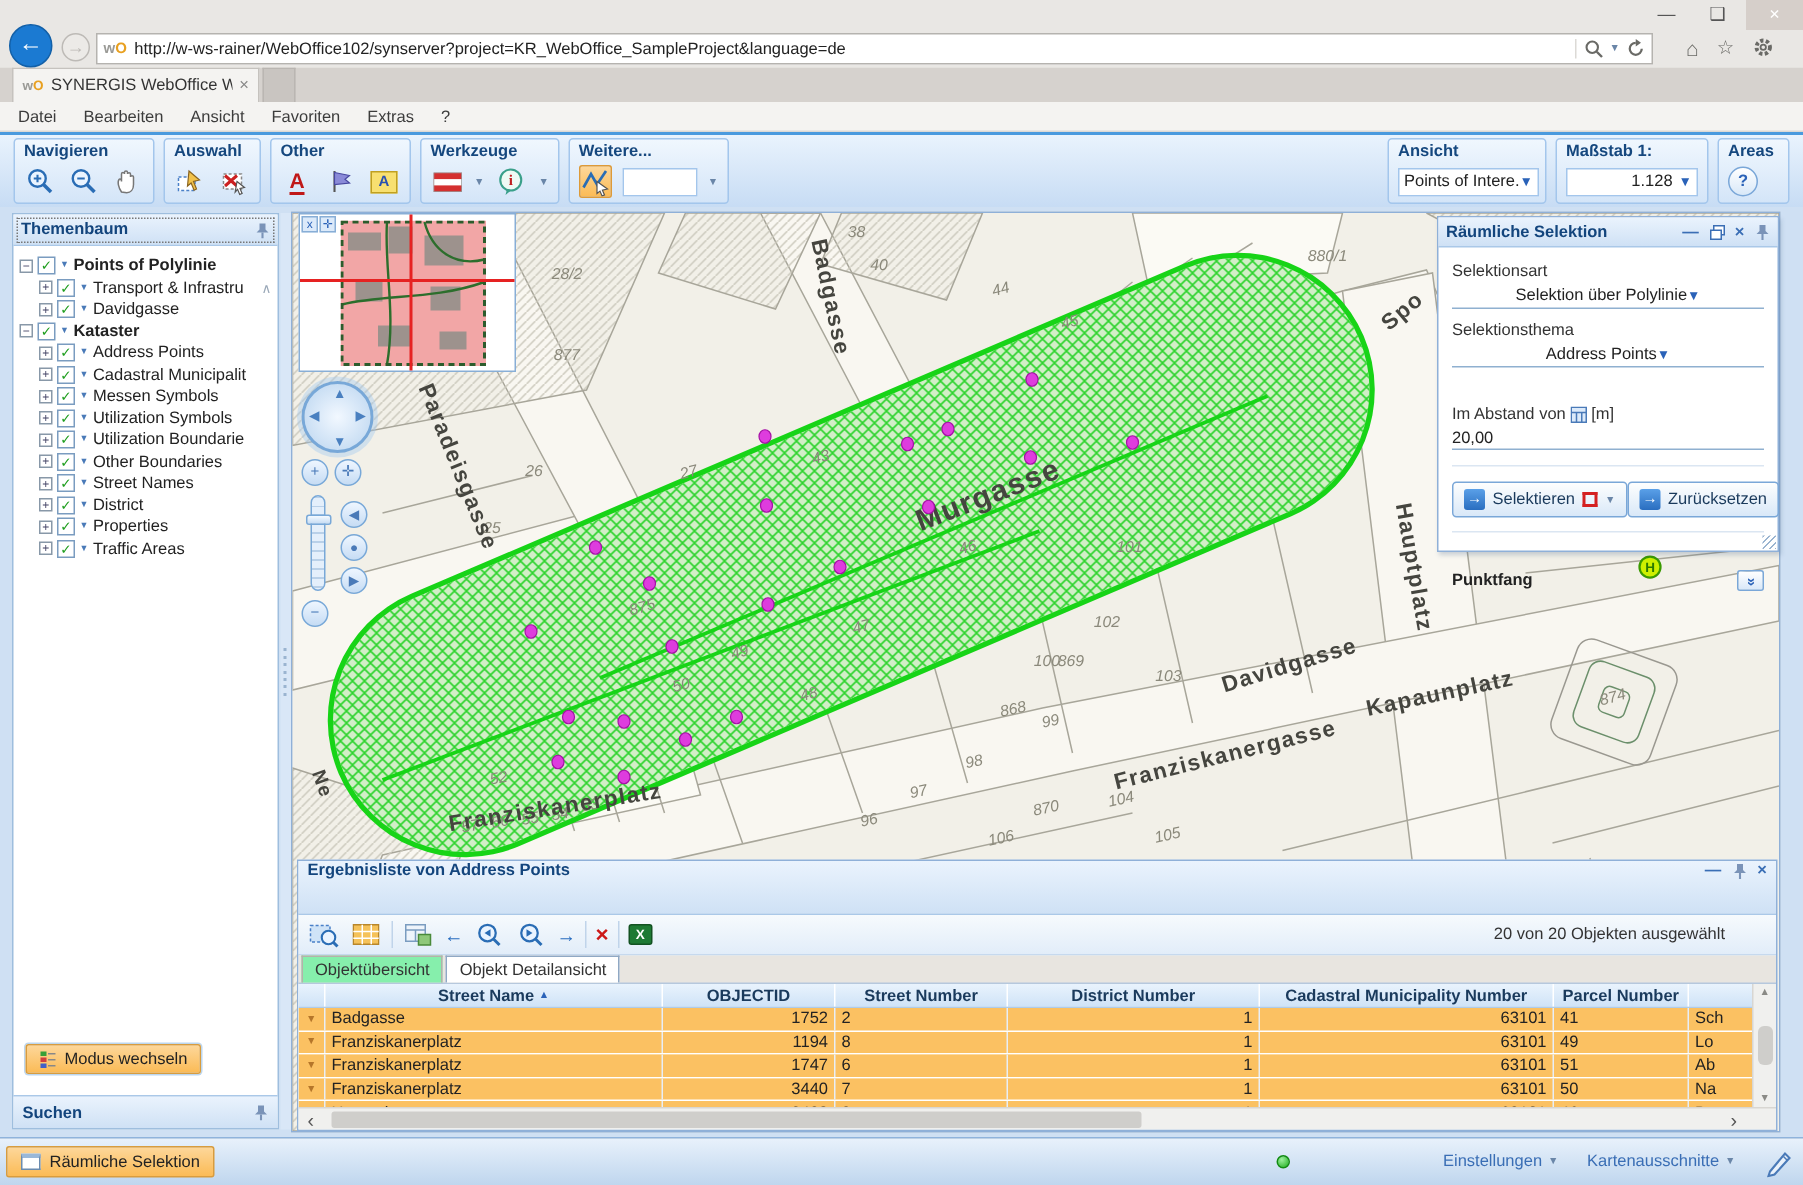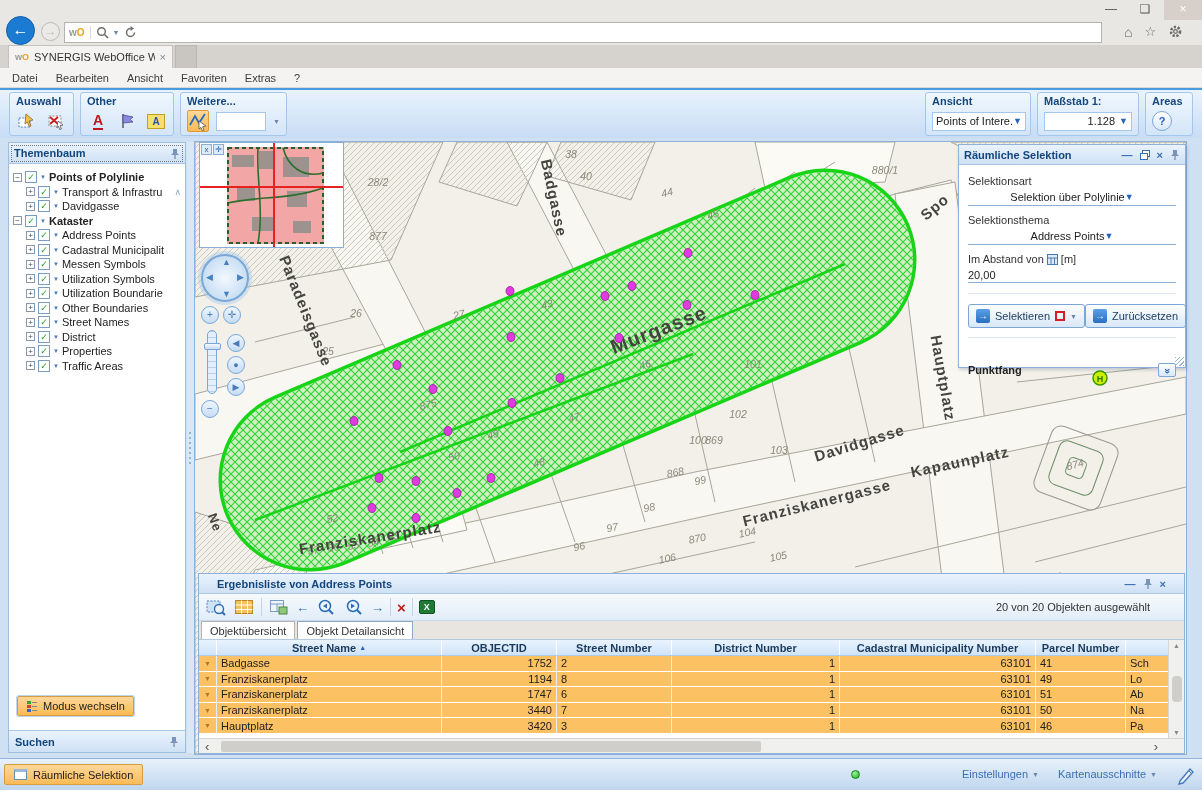--- a/index.html
+++ b/index.html
@@ -76,26 +76,26 @@
 .selhr{border:none;border-top:1px solid #dbe6f2;margin:10px 0}
 .sbtn{display:inline-flex;align-items:center;gap:5px;background:linear-gradient(#fdfefe,#d9e8f8);border:1px solid #7aa7d8;border-radius:3px;height:24px;padding:0 7px;color:#1a3a5c}
 .bico{width:14px;height:14px;background:linear-gradient(#5aa0e8,#2a6ec0);border-radius:2px;color:#fff;font-size:10px;line-height:14px;text-align:center;flex:none}
 .reddash{width:10px;height:10px;border:2px dashed #d42020;flex:none}
 .punkt{display:flex;align-items:center;border-top:1px solid #dbe6f2;margin-top:9px;padding-top:25px;font-weight:bold;color:#222}
 .chev2{margin-left:auto;width:18px;height:14px;border:1px solid #7aa7d8;border-radius:2px;background:linear-gradient(#fff,#d9e8f8);color:#2a62b8;text-align:center;line-height:12px}
 .chev2 i{display:inline-block;transform:rotate(90deg);font-style:normal;font-size:10px}
 .grip{position:absolute;right:1px;bottom:1px;width:9px;height:9px;background:repeating-linear-gradient(135deg,#9ab4d0 0 1px,transparent 1px 3px)}
 
 .resp{position:absolute;left:3px;top:431px;width:987px;height:181px;background:#f4f8fd;border:1px solid #8fb0d8;display:flex;flex-direction:column}
-.rtitle{height:20px;background:linear-gradient(#eaf3fd,#cfe1f5);border-bottom:1px solid #aac8e8;display:flex;align-items:center;padding:0 18px;font-weight:bold;color:#13457d}
+.rtitle{height:36px;background:linear-gradient(#eaf3fd,#cfe1f5);border-bottom:1px solid #aac8e8;display:flex;align-items:flex-start;padding:0 6px;font-weight:bold;color:#13457d}
 .rtools{height:27px;background:linear-gradient(#f6fafd,#e2edf9);border-bottom:1px solid #c6d9ee;display:flex;align-items:center;gap:6px;padding:0 6px}
 .rsep{width:1px;height:18px;background:#c0d4ea}
 .rstatus{margin-left:auto;padding-right:28px;color:#333}
 .rtabs{height:19px;background:#e8e5e0;display:flex;align-items:flex-end;padding-left:2px;gap:2px;border-bottom:1px solid #b6c8dd}
-.rtab{height:18px;padding:0 8px;background:#ffffff;border:1px solid #b5b1ab;border-bottom:none;display:flex;align-items:center;color:#333}
+.rtab{height:18px;padding:0 8px;background:#86efac;border:1px solid #b5b1ab;border-bottom:none;display:flex;align-items:center;color:#333}
 .rtab.active{background:#fff;border-color:#8fa8c4}
 .rtable{position:relative;flex:1;overflow:hidden;background:#fff}
 .rhead{display:flex;height:16px;background:linear-gradient(#e9f3fd,#cfe3f7);border-bottom:1px solid #aeccea;color:#1a3a5c;font-weight:bold}
 .hcell{border-right:1px solid #fff;display:flex;align-items:center;justify-content:center;white-space:nowrap;overflow:hidden;flex:none}
 .sort{color:#2a62b8;font-size:7px;margin-left:3px}
 .rrow{display:flex;height:15.6px;background:#fbc162;border-bottom:1px solid #fff;color:#222}
 .rcell{border-right:1px solid #e8eef6;display:flex;align-items:center;padding:0 4px;white-space:nowrap;overflow:hidden;flex:none}
 .rexp{color:#b5762a;font-size:7px;justify-content:center}
 .vscroll{position:absolute;right:0;top:0;width:16px;bottom:0;background:#f0f0ee;border-left:1px solid #d8d6d2;display:flex;flex-direction:column;align-items:center;justify-content:space-between;padding:2px 0;color:#8a8a86;font-size:7px}
 .vthumb{width:10px;flex:1;margin:2px 0;background:#cfcecb;border-radius:4px;max-height:26px}
@@ -112,20 +112,21 @@
 svg{display:block}
 </style>
 </head>
 <body>
 
 <div class="chrome">
   <div class="backbtn">←</div>
   <div class="fwdbtn">→</div>
   <div class="addr">
     <span class="fav">w<b>O</b></span>
+    <span class="url">http://w-ws-rainer/WebOffice102/synserver?project=KR_WebOffice_SampleProject&amp;language=de</span>
     <span class="aright">
       <svg width="13" height="13">
           <circle cx="5.5" cy="5.5" r="3.8" fill="none" stroke="#6a6a66" stroke-width="1.4"></circle>
           <line x1="8.5" y1="8.5" x2="12" y2="12" stroke="#6a6a66" stroke-width="1.6"></line>
         </svg>
       <span class="carett">▼</span>
       <svg width="13" height="13">
           <path d="M10.5,6.5 A4,4 0 1 1 6.5,2.5" fill="none" stroke="#6a6a66" stroke-width="1.5"></path>
           <path d="M6.5,0 L10,2.5 L6.5,5 Z" fill="#6a6a66"></path>
         </svg>
@@ -155,20 +156,45 @@
   <span>Datei</span>
   <span>Bearbeiten</span>
   <span>Ansicht</span>
   <span>Favoriten</span>
   <span>Extras</span>
   <span>?</span>
 </div>
 
 <div class="toolbar">
   <div class="tgroup">
+    <div class="tlab">Navigieren</div>
+    <div class="ticons">
+      <span class="ticon">
+          <svg width="20" height="20">
+            <circle cx="8" cy="8" r="5.5" fill="#eaf4ff" stroke="#2a6db5" stroke-width="1.6"></circle>
+            <line x1="12" y1="12" x2="17" y2="17" stroke="#2a6db5" stroke-width="2.4"></line>
+            <line x1="5.5" y1="8" x2="10.5" y2="8" stroke="#2a6db5" stroke-width="1.4"></line>
+            <line x1="8" y1="5.5" x2="8" y2="10.5" stroke="#2a6db5" stroke-width="1.4"></line>
+          </svg>
+        </span>
+      <span class="ticon">
+          <svg width="20" height="20">
+            <circle cx="8" cy="8" r="5.5" fill="#eaf4ff" stroke="#2a6db5" stroke-width="1.6"></circle>
+            <line x1="12" y1="12" x2="17" y2="17" stroke="#2a6db5" stroke-width="2.4"></line>
+            <line x1="5.5" y1="8" x2="10.5" y2="8" stroke="#2a6db5" stroke-width="1.4"></line>
+          </svg>
+        </span>
+      <span class="ticon">
+          <svg width="20" height="20">
+            <path d="M6,17 C4,14 3,10 4.5,8.5 C5.5,8 6,9 6,10 L6,5 C6,3.6 8,3.6 8,5 L8,4 C8,2.6 10,2.6 10,4 L10,5 C10,3.8 12,3.8 12,5 L12,7 C12,5.8 14,5.8 14,7 L14,12 C14,15.5 12,17.5 9.5,17.5 Z" fill="#fff" stroke="#777" stroke-width="1"></path>
+          </svg>
+        </span>
+    </div>
+  </div>
+  <div class="tgroup">
     <div class="tlab">Auswahl</div>
     <div class="ticons">
       <span class="ticon">
           <svg width="20" height="20">
             <rect x="2" y="7" width="11" height="9" fill="#fff" stroke="#4a80c8" stroke-dasharray="2 1.4"></rect>
             <path d="M9,3 L16,9 L12,10 L14,15 L12.4,15.8 L10.4,11 L8,13 Z" fill="#f2c24a" stroke="#8a6420" stroke-width=".8"></path>
           </svg>
         </span>
       <span class="ticon">
           <svg width="20" height="20">
@@ -187,20 +213,41 @@
         </span>
       <span class="ticon">
           <svg width="18" height="18">
             <line x1="5" y1="2" x2="5" y2="16" stroke="#555" stroke-width="1.4"></line>
             <path d="M5,3 L15,5 L12,7.5 L15,10 L5,11 Z" fill="#8a8ad8" stroke="#4848a0" stroke-width=".8"></path>
           </svg>
         </span>
       <span class="ticon">
           <span style="background:#f8e070;border:1px solid #c0a020;color:#2a50b0;font-weight:bold;font-size:10px;padding:1px 4px">A</span>
         </span>
+    </div>
+  </div>
+  <div class="tgroup">
+    <div class="tlab">Werkzeuge</div>
+    <div class="ticons">
+      <span class="ticon">
+          <svg width="19" height="13">
+            <rect x="0" y="0" width="19" height="13" fill="#d43030"></rect>
+            <rect x="0" y="4.4" width="19" height="4.2" fill="#fff"></rect>
+            <rect x="0" y="0" width="19" height="13" fill="none" stroke="#999"></rect>
+          </svg>
+        </span>
+      <span class="carett">▼</span>
+      <span class="ticon">
+          <svg width="19" height="19">
+            <circle cx="9.5" cy="8" r="7" fill="#eefaf4" stroke="#3aa08a" stroke-width="1.4"></circle>
+            <path d="M7,14 L6,18 L10,14.6 Z" fill="#3aa08a"></path>
+            <text x="9.5" y="11.5" text-anchor="middle" font-size="10" font-weight="bold" fill="#c02020" font-family="Liberation Serif,serif">i</text>
+          </svg>
+        </span>
+      <span class="carett">▼</span>
     </div>
   </div>
   <div class="tgroup">
     <div class="tlab">Weitere...</div>
     <div class="ticons">
       <span class="ticon active">
           <svg width="20" height="20">
             <path d="M2,14 L7,5 L11,12 L17,3" fill="none" stroke="#2a6db5" stroke-width="1.8"></path>
             <path d="M11,10 L18,15 L14.6,15.8 L16,19 L14.4,19.6 L13,16.4 L11,18 Z" fill="#fff" stroke="#555" stroke-width=".8"></path>
           </svg>
@@ -544,21 +591,21 @@
         <div class="flab">Selektionsart</div>
         <div class="fcombo">
             <span>Selektion über Polylinie</span>
             <span class="bluecar">▼</span>
           </div>
         <div class="flab" style="margin-top:8px">Selektionsthema</div>
         <div class="fcombo">
             <span>Address Points</span>
             <span class="bluecar">▼</span>
           </div>
-        <div class="flab" style="margin-top:8px;display:flex;align-items:center;gap:3px">
+        <div class="flab" style="margin-top:25px;display:flex;align-items:center;gap:3px">
           <span>Im Abstand von</span>
           <svg width="11" height="11">
               <rect x="0.5" y="0.5" width="10" height="10" fill="#dceafa" stroke="#4a7ab8"></rect>
               <line x1="0.5" y1="4" x2="10.5" y2="4" stroke="#4a7ab8"></line>
               <line x1="4" y1="4" x2="4" y2="10.5" stroke="#4a7ab8"></line>
               <line x1="7.5" y1="4" x2="7.5" y2="10.5" stroke="#4a7ab8"></line>
             </svg>
           <span>[m]</span>
         </div>
         <input class="finput" value="20,00" style="">

